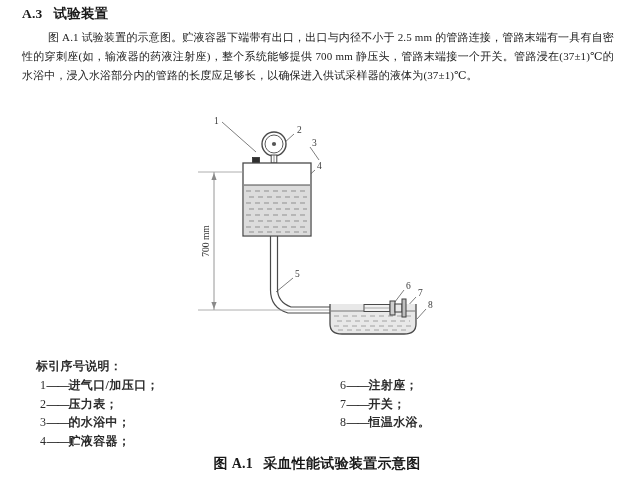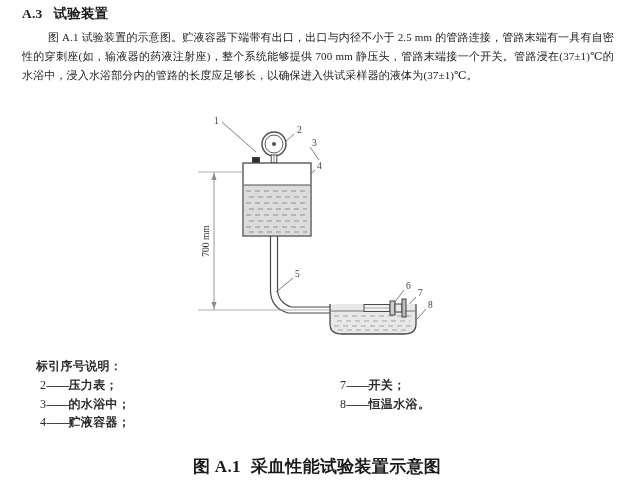--- a/index.html
+++ b/index.html
@@ -95,21 +95,21 @@
   }
   .legend-item .dash { letter-spacing: -1px; }
 
   
   .caption {
     position: absolute;
     left: 0;
     top: 455px;
     width: 634px;
     text-align: center;
-    font-size: 17px;
+    font-size: 14px;
     font-weight: bold;
     letter-spacing: 0.3px;
   }
   .caption .cap-num { margin-right: 10px; }
 
   
   text {
     font-family: "Liberation Serif", "DejaVu Serif", serif;
     fill: #3a3a3a;
   }
@@ -230,31 +230,37 @@
       </g>
 
     </svg>
   </div>
 
   <div class="legend">
     <div class="legend-title">标引序号说明：</div>
     <div class="legend-cols" style="height:76px;">
       <div class="legend-col left">
         <div class="legend-item">
+          <span class="idx">1</span><span class="dash">——</span><span>进气口/加压口；</span>
+        </div>
+        <div class="legend-item">
           <span class="idx">2</span><span class="dash">——</span><span>压力表；</span>
         </div>
         <div class="legend-item">
           <span class="idx">3</span><span class="dash">——</span><span>的水浴中；</span>
         </div>
         <div class="legend-item">
           <span class="idx">4</span><span class="dash">——</span><span>贮液容器；</span>
         </div>
       </div>
       <div class="legend-col right">
         <div class="legend-item">
+          <span class="idx">6</span><span class="dash">——</span><span>注射座；</span>
+        </div>
+        <div class="legend-item">
           <span class="idx">7</span><span class="dash">——</span><span>开关；</span>
         </div>
         <div class="legend-item">
           <span class="idx">8</span><span class="dash">——</span><span>恒温水浴。</span>
         </div>
       </div>
     </div>
   </div>
 
   <div class="caption">

